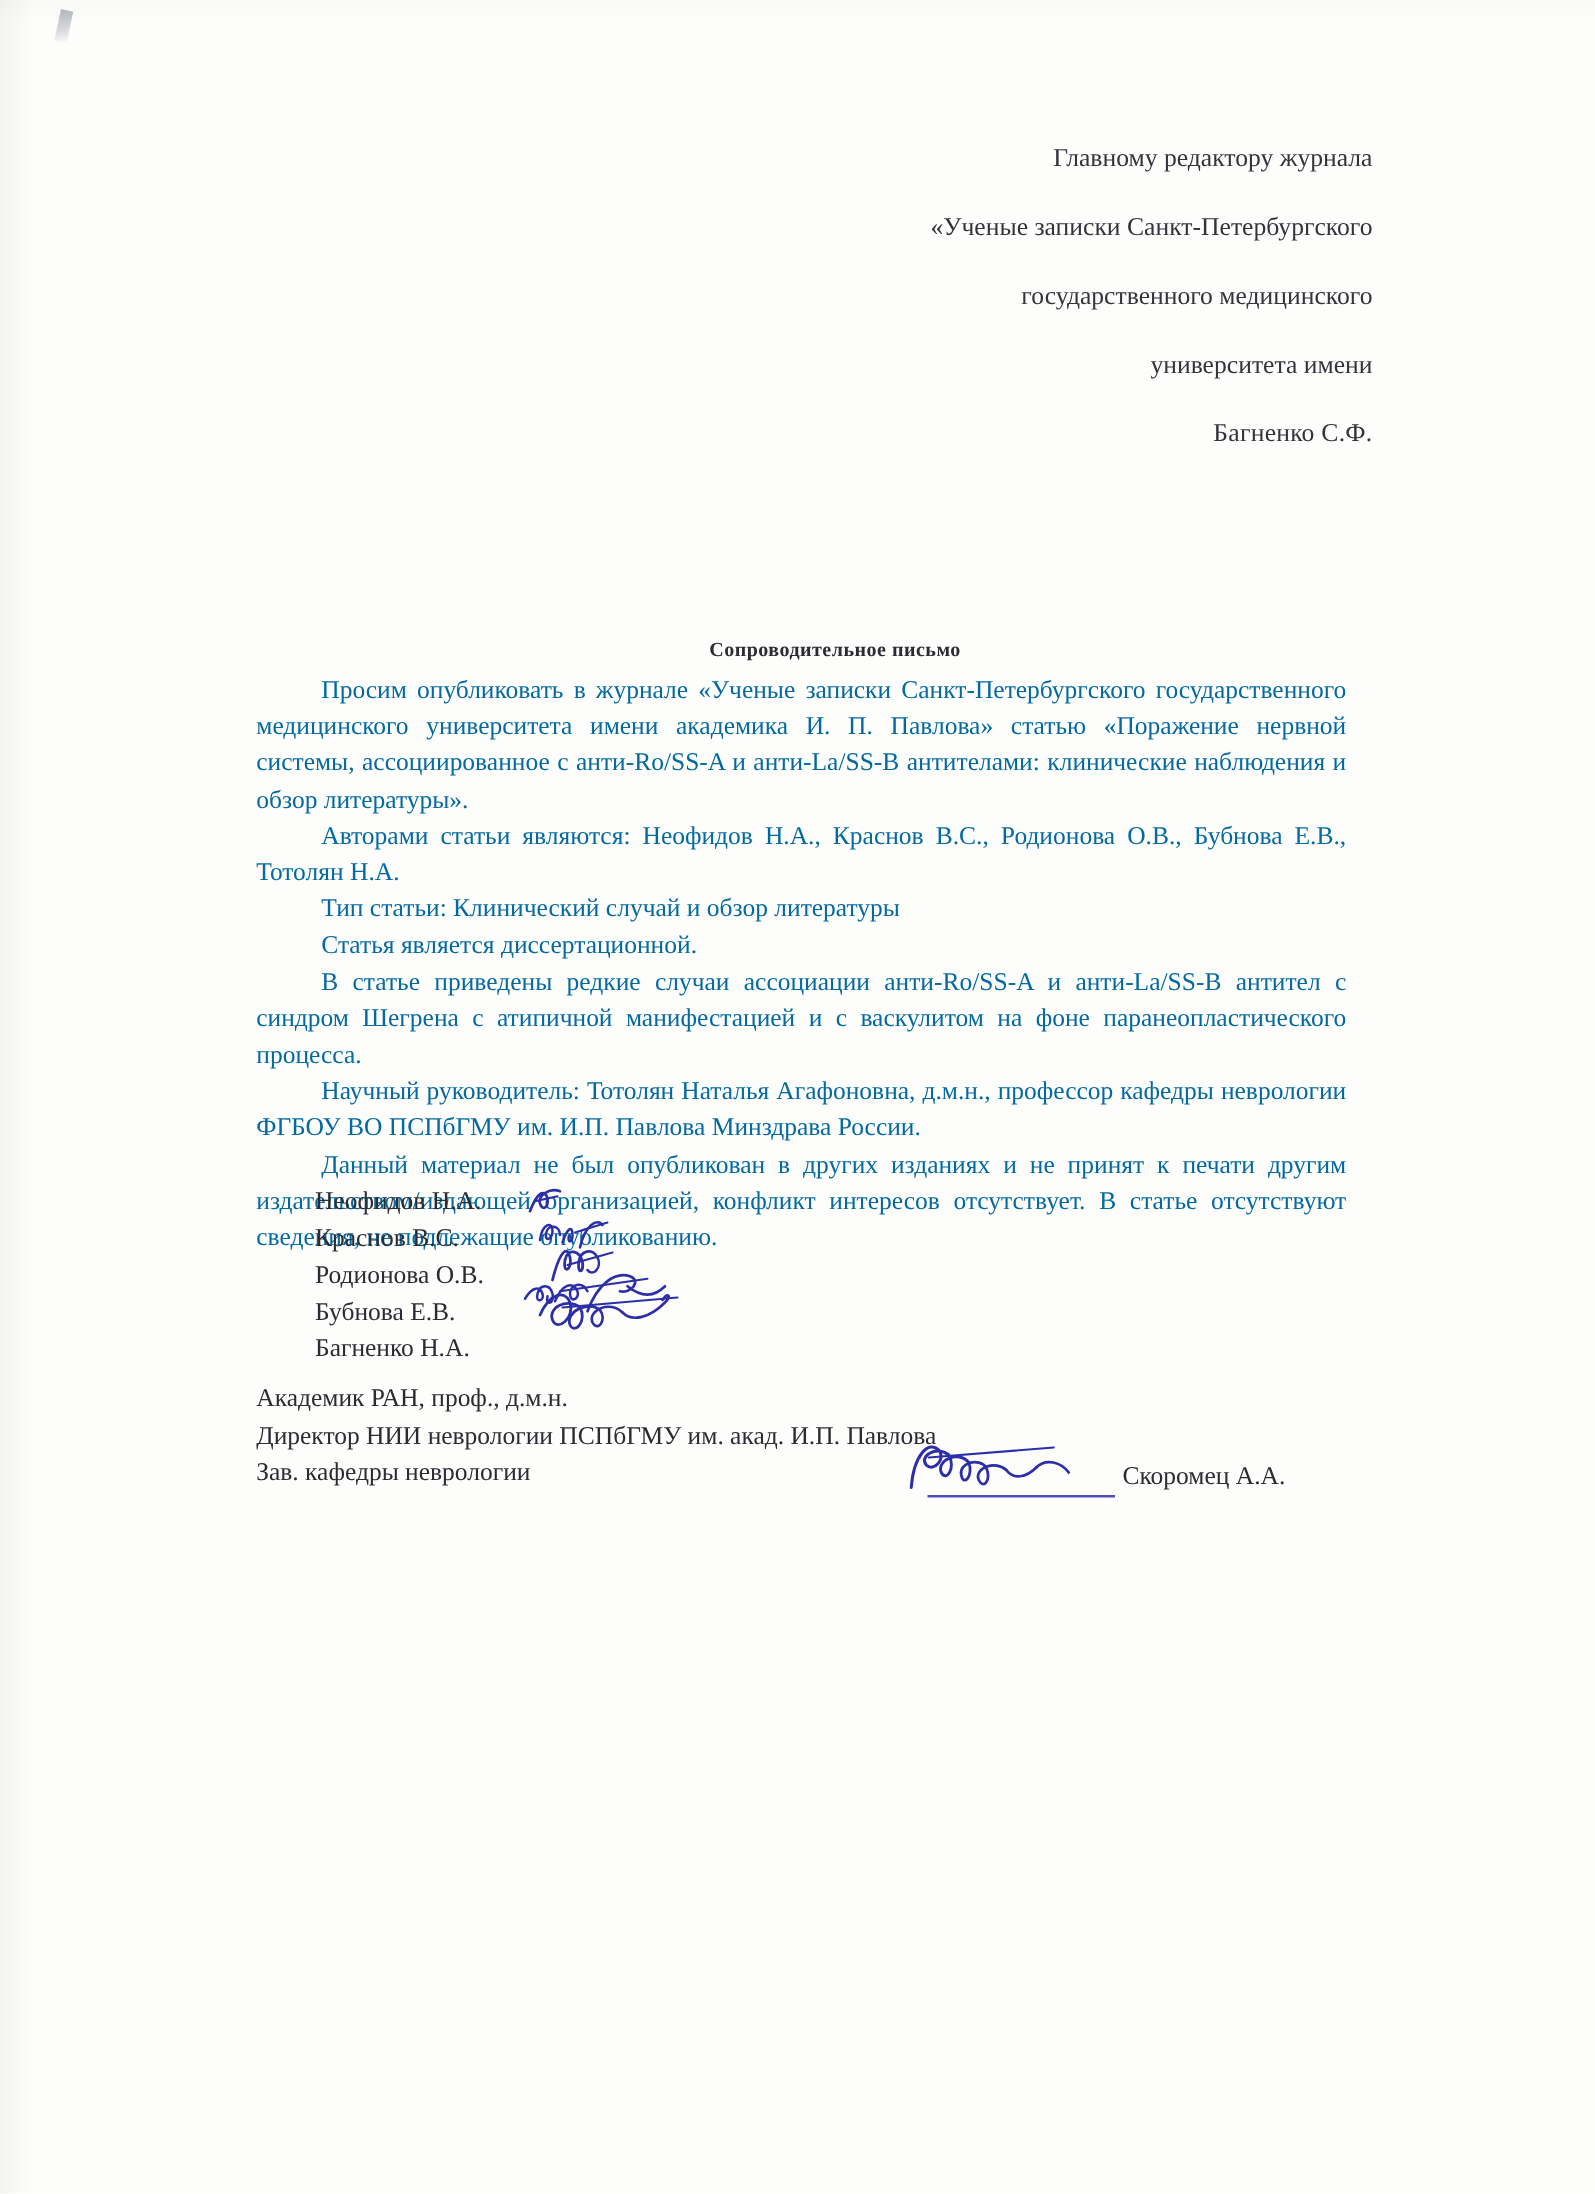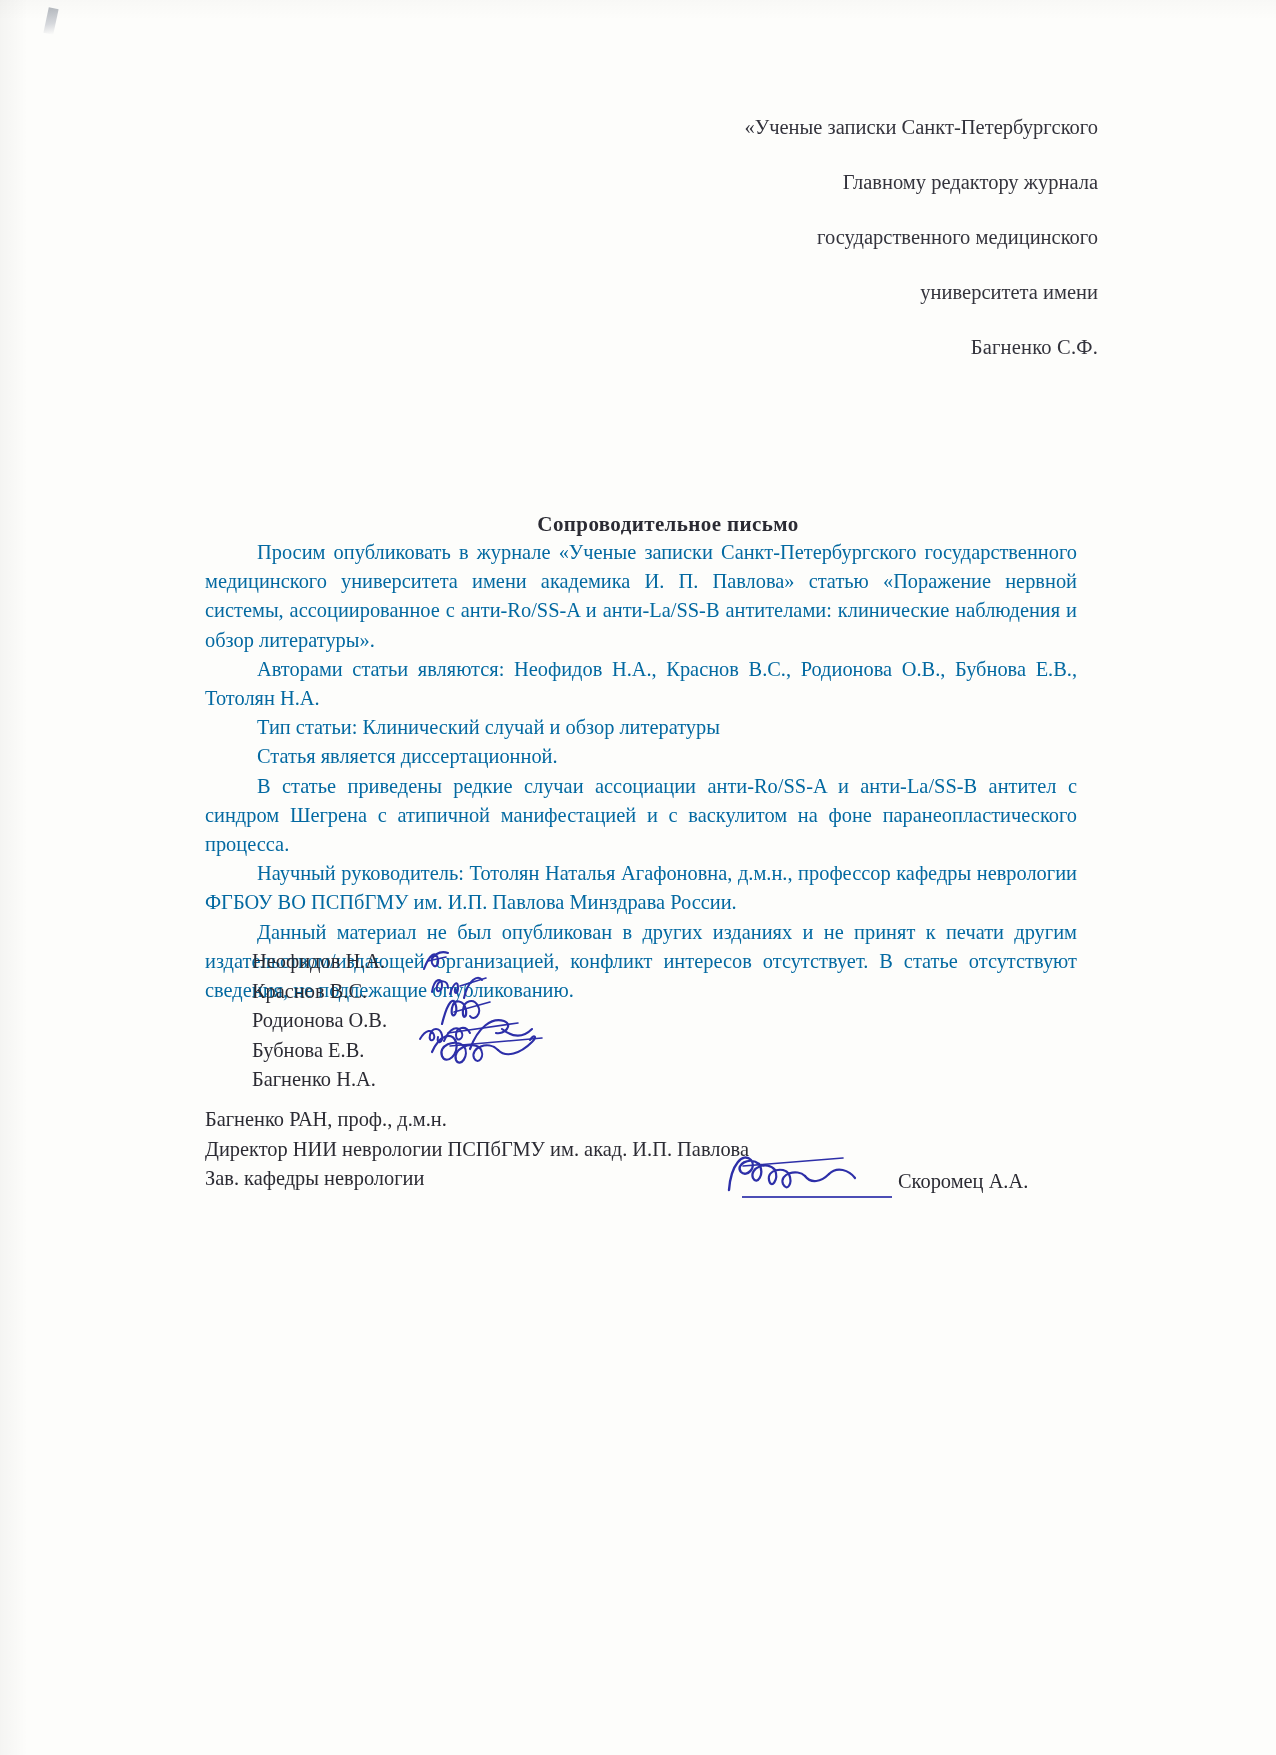--- a/index.html
+++ b/index.html
@@ -49,21 +49,21 @@
   }
   .addressee .line { white-space: nowrap; }
   .addressee .name { letter-spacing: .2px; }
 
   .doc-title {
     position: absolute;
     top: 512px;
     left: 0;
     width: 100%;
     text-align: center;
-    font-size: 21px;
+    font-size: 16px;
     font-weight: bold;
     letter-spacing: .4px;
     padding-left: 60px;
     box-sizing: border-box;
   }
 
   .body-text {
     position: absolute;
     top: 538px;
     left: 205px;
@@ -133,22 +133,22 @@
   }
 </style>
 </head>
 <body>
 
 <div class="page">
 
   <div class="corner-mark"></div>
 
   <div class="addressee">
+    <div class="line">Главному редактору журнала</div>
     <div class="line">«Ученые записки Санкт-Петербургского</div>
-    <div class="line">Главному редактору журнала</div>
     <div class="line">государственного медицинского</div>
     <div class="line">университета имени</div>
     <div class="line name">Багненко С.Ф.</div>
   </div>
 
   <div class="doc-title">Сопроводительное письмо</div>
 
   <div class="body-text">
     <p>Просим опубликовать в журнале «Ученые записки Санкт-Петербургского государственного медицинского университета имени академика И. П. Павлова» статью «Поражение нервной системы, ассоциированное с анти-Ro/SS-A и анти-La/SS-B антителами: клинические наблюдения и обзор литературы».</p>
     <p>Авторами статьи являются: Неофидов Н.А., Краснов В.С., Родионова О.В., Бубнова Е.В., Тотолян Н.А.</p>
@@ -205,21 +205,21 @@
     <svg width="130" height="40" viewBox="0 0 130 40">
       <path d="M2 20 C10 2, 22 0, 26 10 C30 22, 16 34, 12 24 C8 14, 24 6, 34 14" stroke-width="2.2"></path>
       <path d="M34 14 C40 24, 30 36, 26 28 C22 18, 40 8, 50 16" stroke-width="2.2"></path>
       <path d="M50 16 C56 24, 48 34, 44 26 C40 16, 58 8, 68 18" stroke-width="2.1"></path>
       <path d="M68 18 C76 26, 90 22, 102 10 C108 4, 104 2, 100 8" stroke-width="2.1"></path>
       <path d="M20 14 L112 6" stroke-width="1.6"></path>
     </svg>
   </div>
 
   <div class="signature-block">
-    <div class="row">Багненко РАН, проф., д.м.н.</div>
+    <div class="row">Академик РАН, проф., д.м.н.</div>
     <div class="row">Директор НИИ неврологии ПСПбГМУ им. акад. И.П. Павлова</div>
     <div class="row">Зав. кафедры неврологии</div>
   </div>
 
   <div class="ink" id="ink-skoromets">
     <svg width="180" height="56" viewBox="0 0 180 56">
       <path d="M4 42 C6 16, 18 4, 26 12 C32 19, 22 30, 16 24 C10 17, 24 8, 34 16" stroke-width="2.4"></path>
       <path d="M34 16 C40 26, 32 38, 28 30 C24 20, 42 12, 50 22" stroke-width="2.3"></path>
       <path d="M50 22 C54 32, 46 42, 44 32 C42 22, 58 18, 64 26" stroke-width="2.2"></path>
       <path d="M64 26 C68 36, 62 44, 58 36 C54 26, 72 20, 80 28" stroke-width="2.2"></path>

